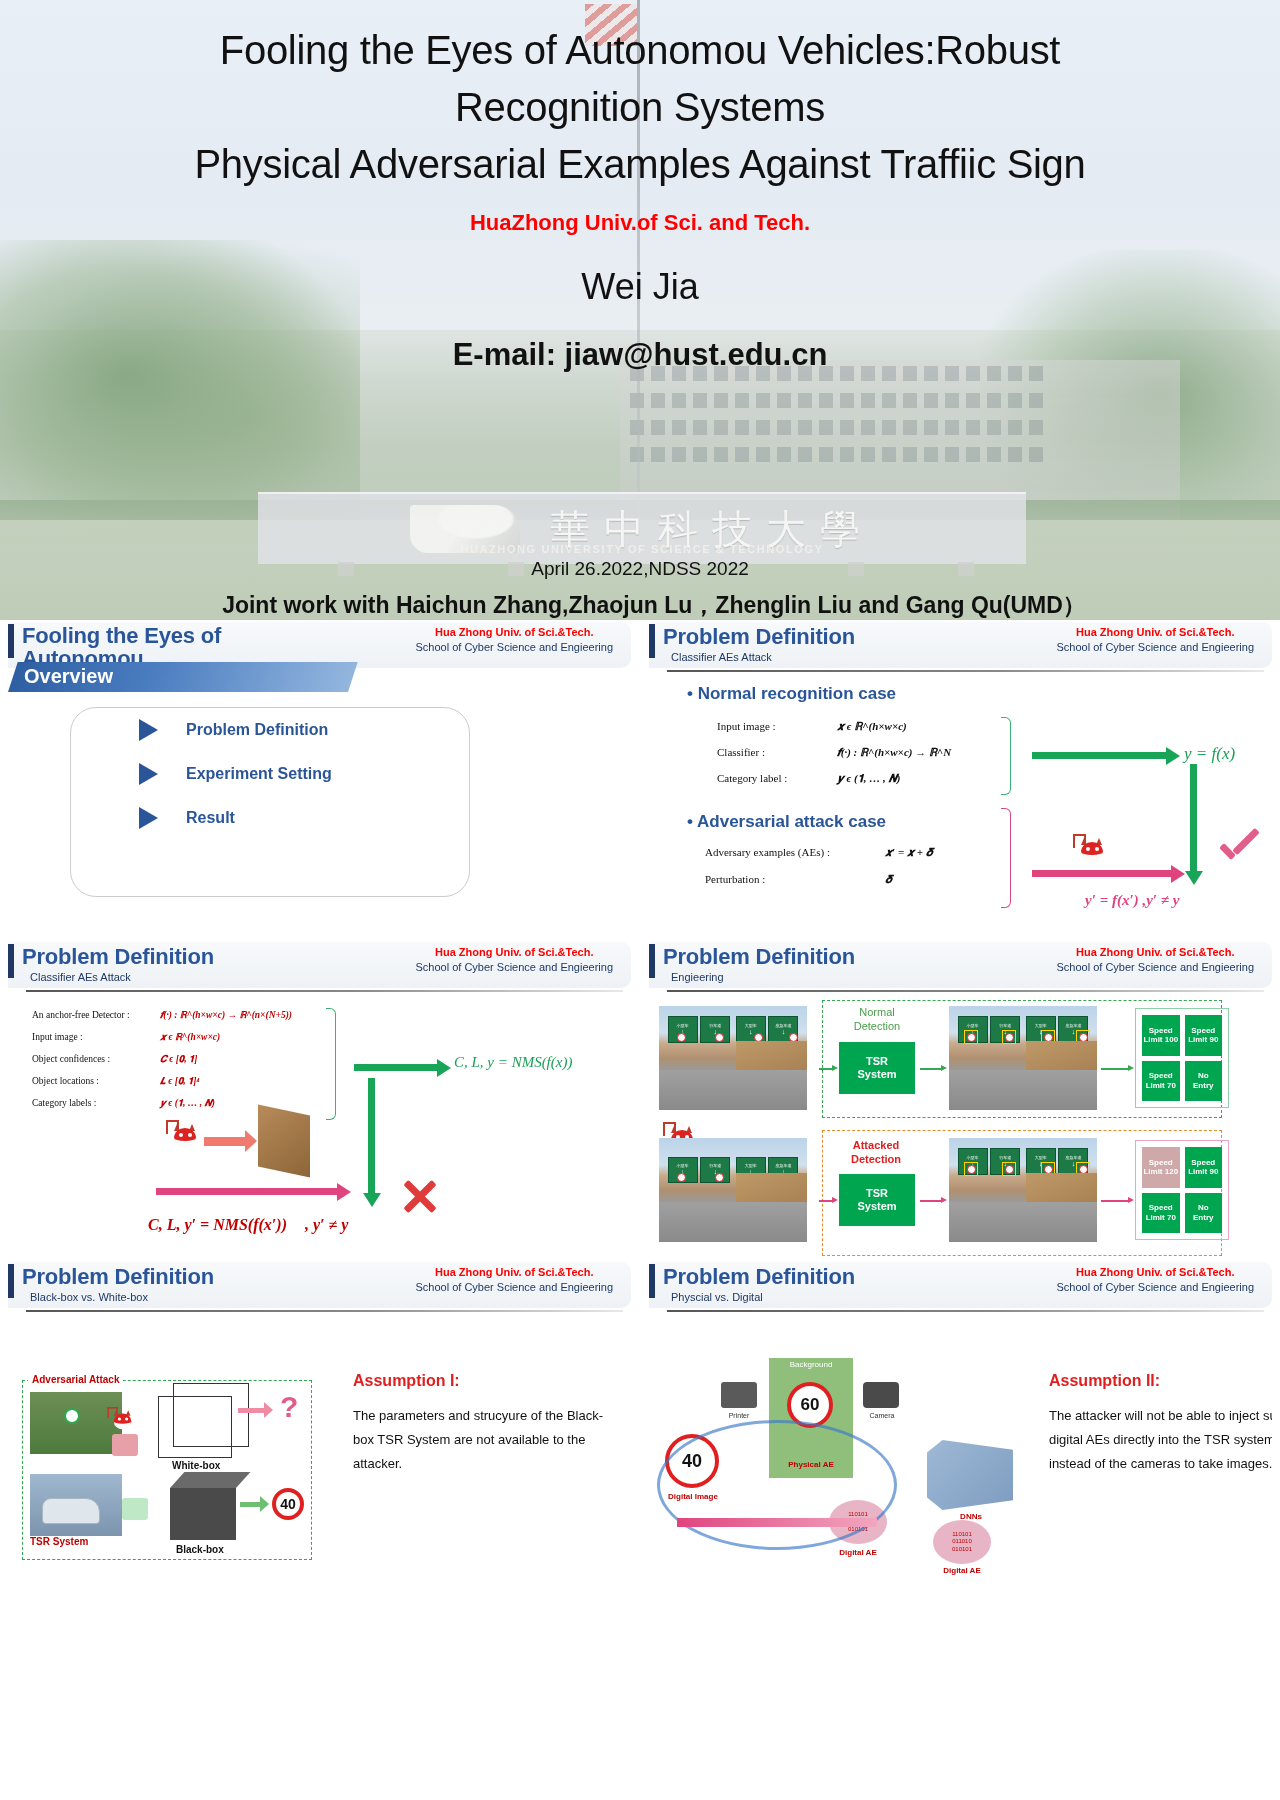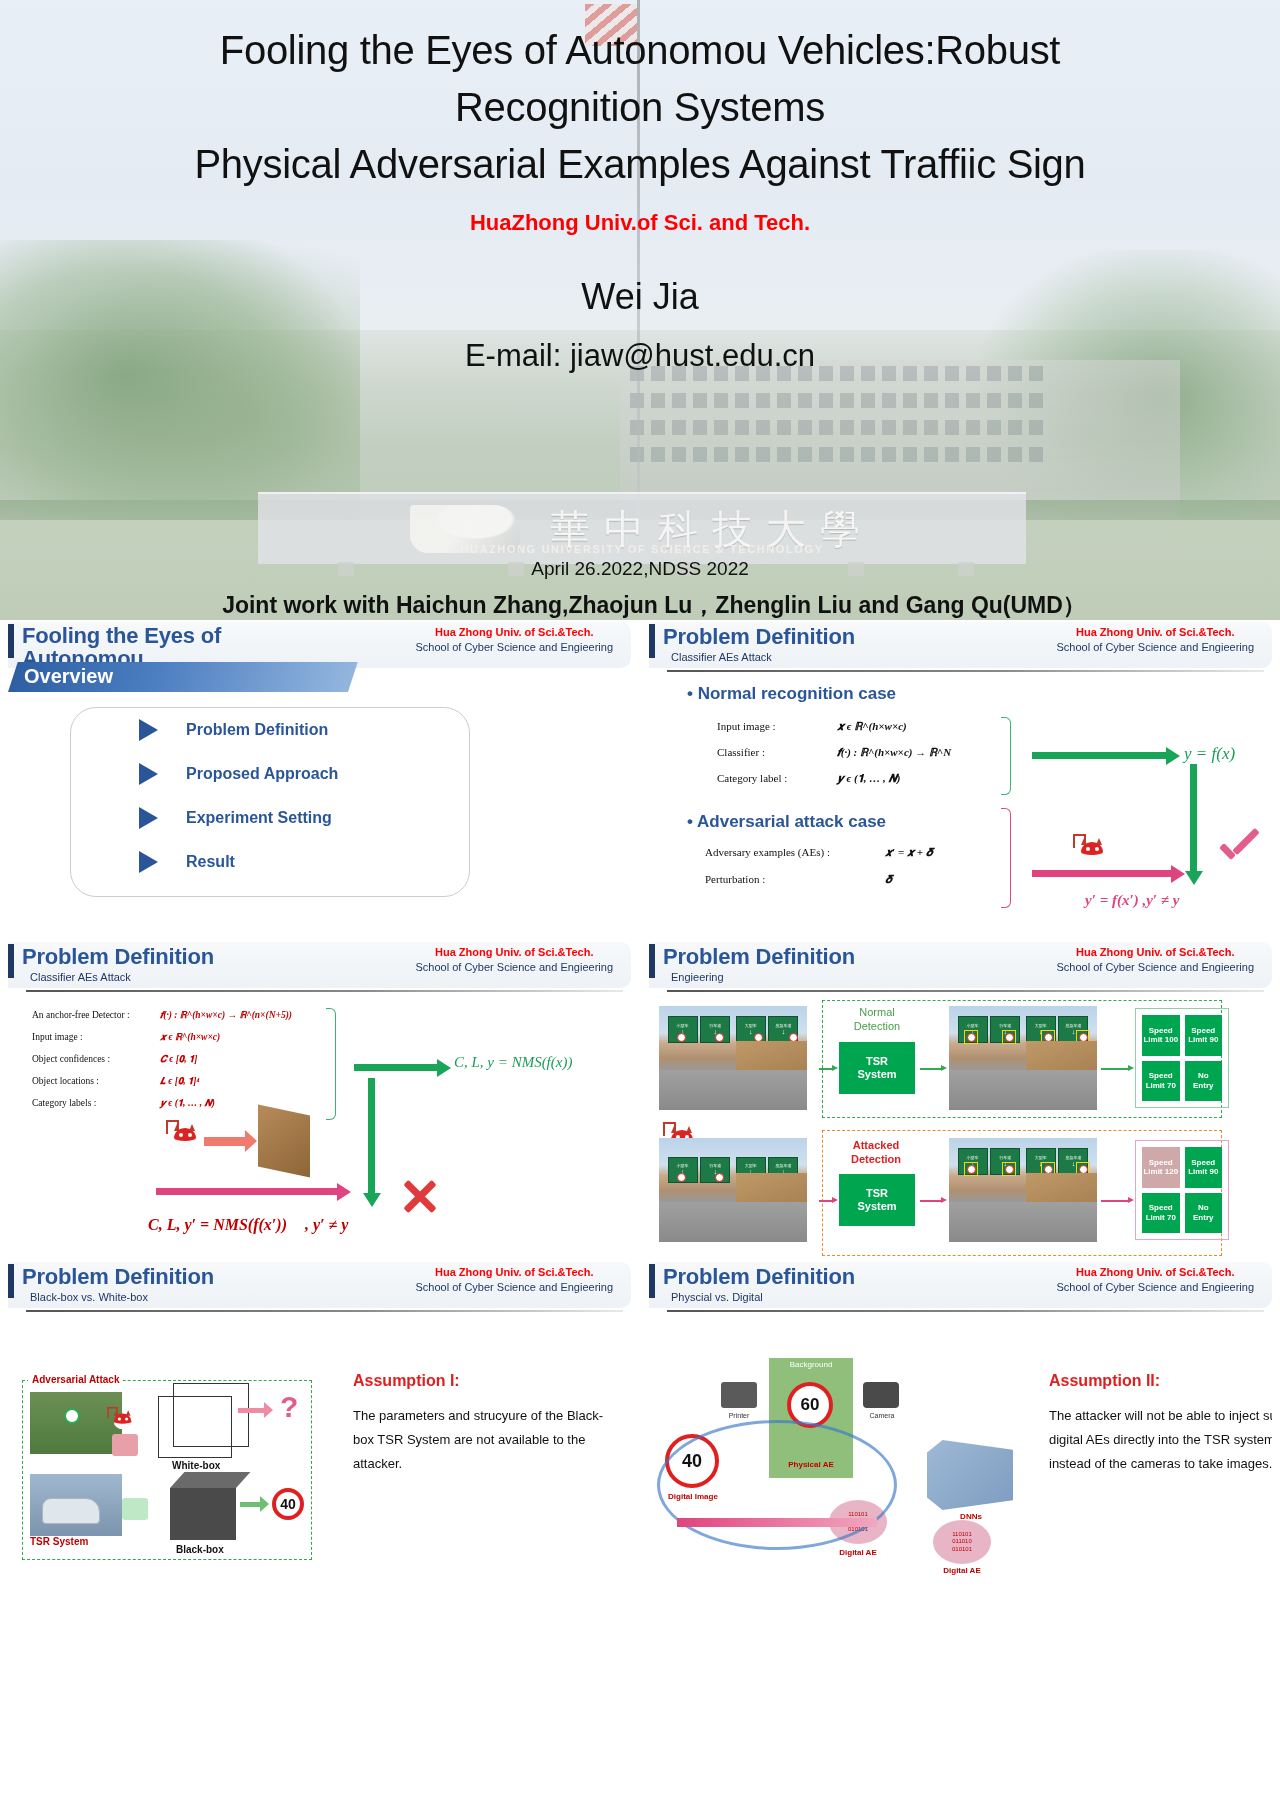--- a/index.html
+++ b/index.html
@@ -105,24 +105,24 @@
   .main-title .ln { display:block; }
   .subtitle-red {
     margin-top:18px;
     font-size:22px; font-weight:bold; color:#ff0000;
   }
   .subtitle-blue {
     margin-top:20px;
     font-size:22px; font-weight:bold; color:#2e74b5;
   }
   .author-name {
-    margin-top:40px; font-size:36px; color:#111; font-weight:400;
+    margin-top:30px; font-size:36px; color:#111; font-weight:400;
   }
   .author-email {
-    margin-top:20px; font-size:31px; color:#111; font-weight:400;
+    margin-top:29px; font-size:31px; color:#111; font-weight:700;
   }
   .conf-date {
     position:absolute; left:0; right:0; top:558px; text-align:center;
     font-size:19px; color:#111; z-index:6;
   }
   .joint-work {
     position:absolute; left:0; right:0; top:590px; text-align:center;
     font-size:23px; font-weight:bold; color:#111; z-index:6;padding-left:28px;
   }
 
@@ -491,24 +491,20 @@
     <div class="ov-banner"></div>
     <div class="ov-banner-txt">Overview</div>
 
     <div class="ov-box">
       <div class="ov-item">
         <span class="ov-tri"></span>
         <span class="ov-label">Problem Definition</span>
       </div>
       <div class="ov-item">
         <span class="ov-tri"></span>
-        <span class="ov-label">Proposed Approach</span>
-      </div>
-      <div class="ov-item">
-        <span class="ov-tri"></span>
         <span class="ov-label">Experiment Setting</span>
       </div>
       <div class="ov-item">
         <span class="ov-tri"></span>
         <span class="ov-label">Result</span>
       </div>
     </div>
   </div>
 
   <div class="slide">

